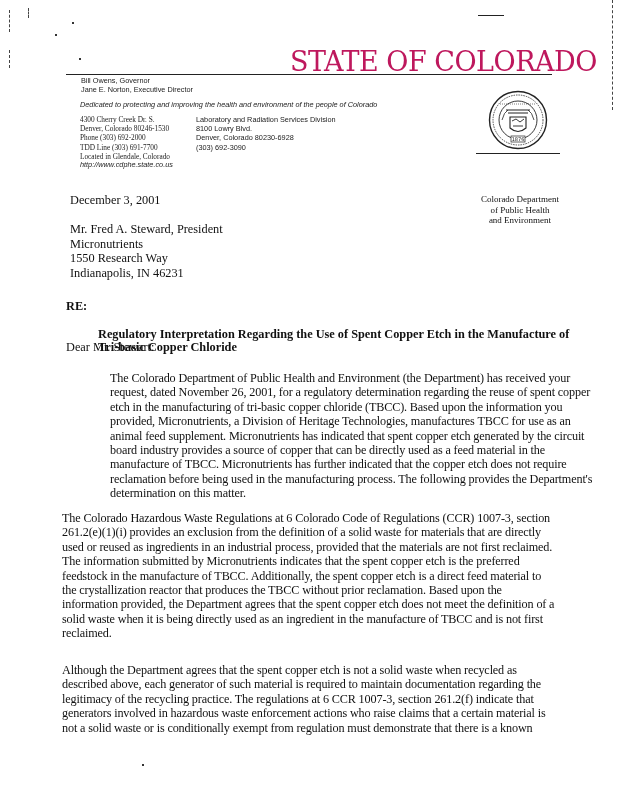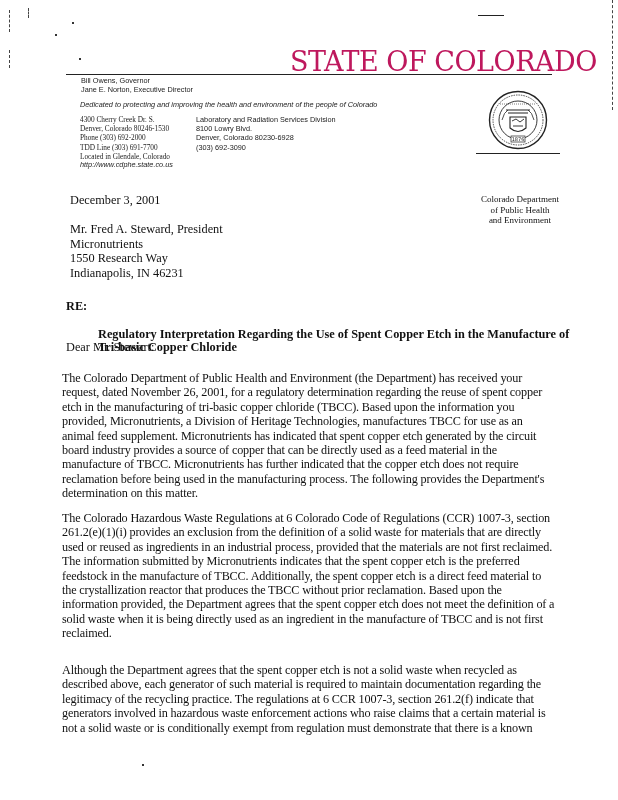--- a/index.html
+++ b/index.html
@@ -121,21 +121,21 @@
 
     .para {
       position: absolute;
       left: 62px;
       font-size: 12.2px;
       line-height: 14.4px;
       white-space: nowrap;
       letter-spacing: -0.15px;
     }
     .para span { display: block; }
-    .p1 { top: 371px; }
+    .p1 { top: 371px; margin-left: 48px; }
     .p2 { top: 511px; }
     .p3 { top: 663px; }
   </style>
 </head>
 <body>
 
 <div class="scan-mark" style="left:9px; top:10px; height:22px;"></div>
 <div class="scan-mark" style="left:9px; top:50px; height:18px;"></div>
 <div class="scan-mark" style="left:28px; top:8px; height:10px;"></div>
 <div class="scan-mark" style="left:612px; top:0px; height:110px;"></div>

